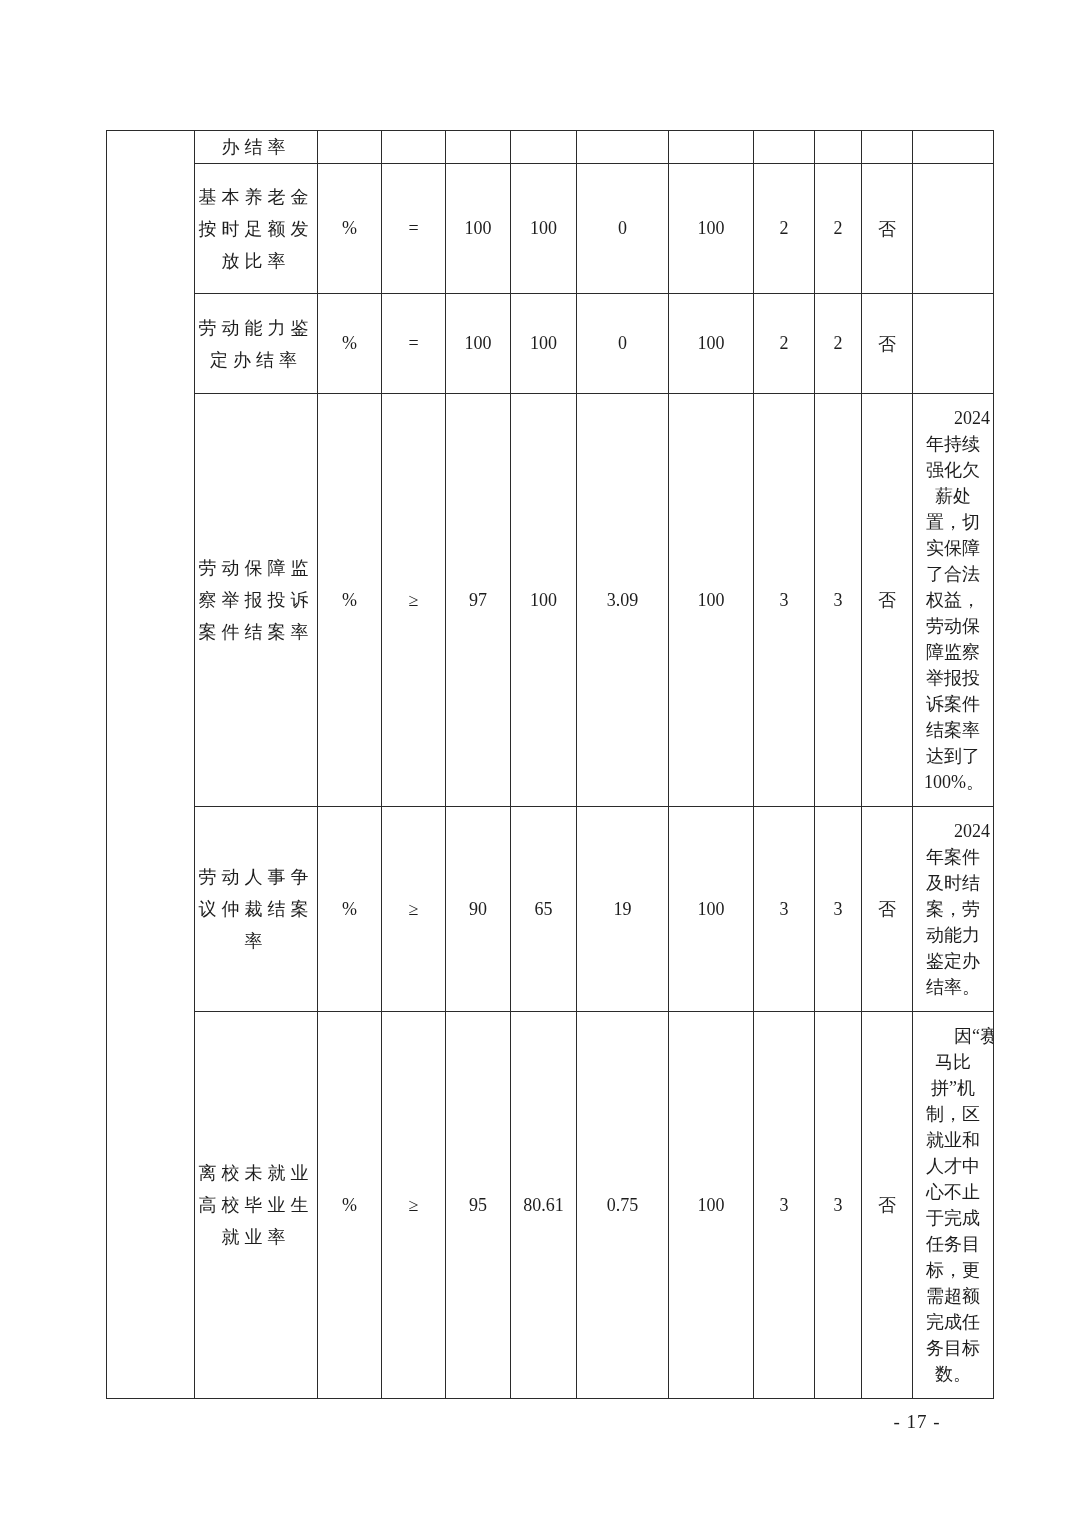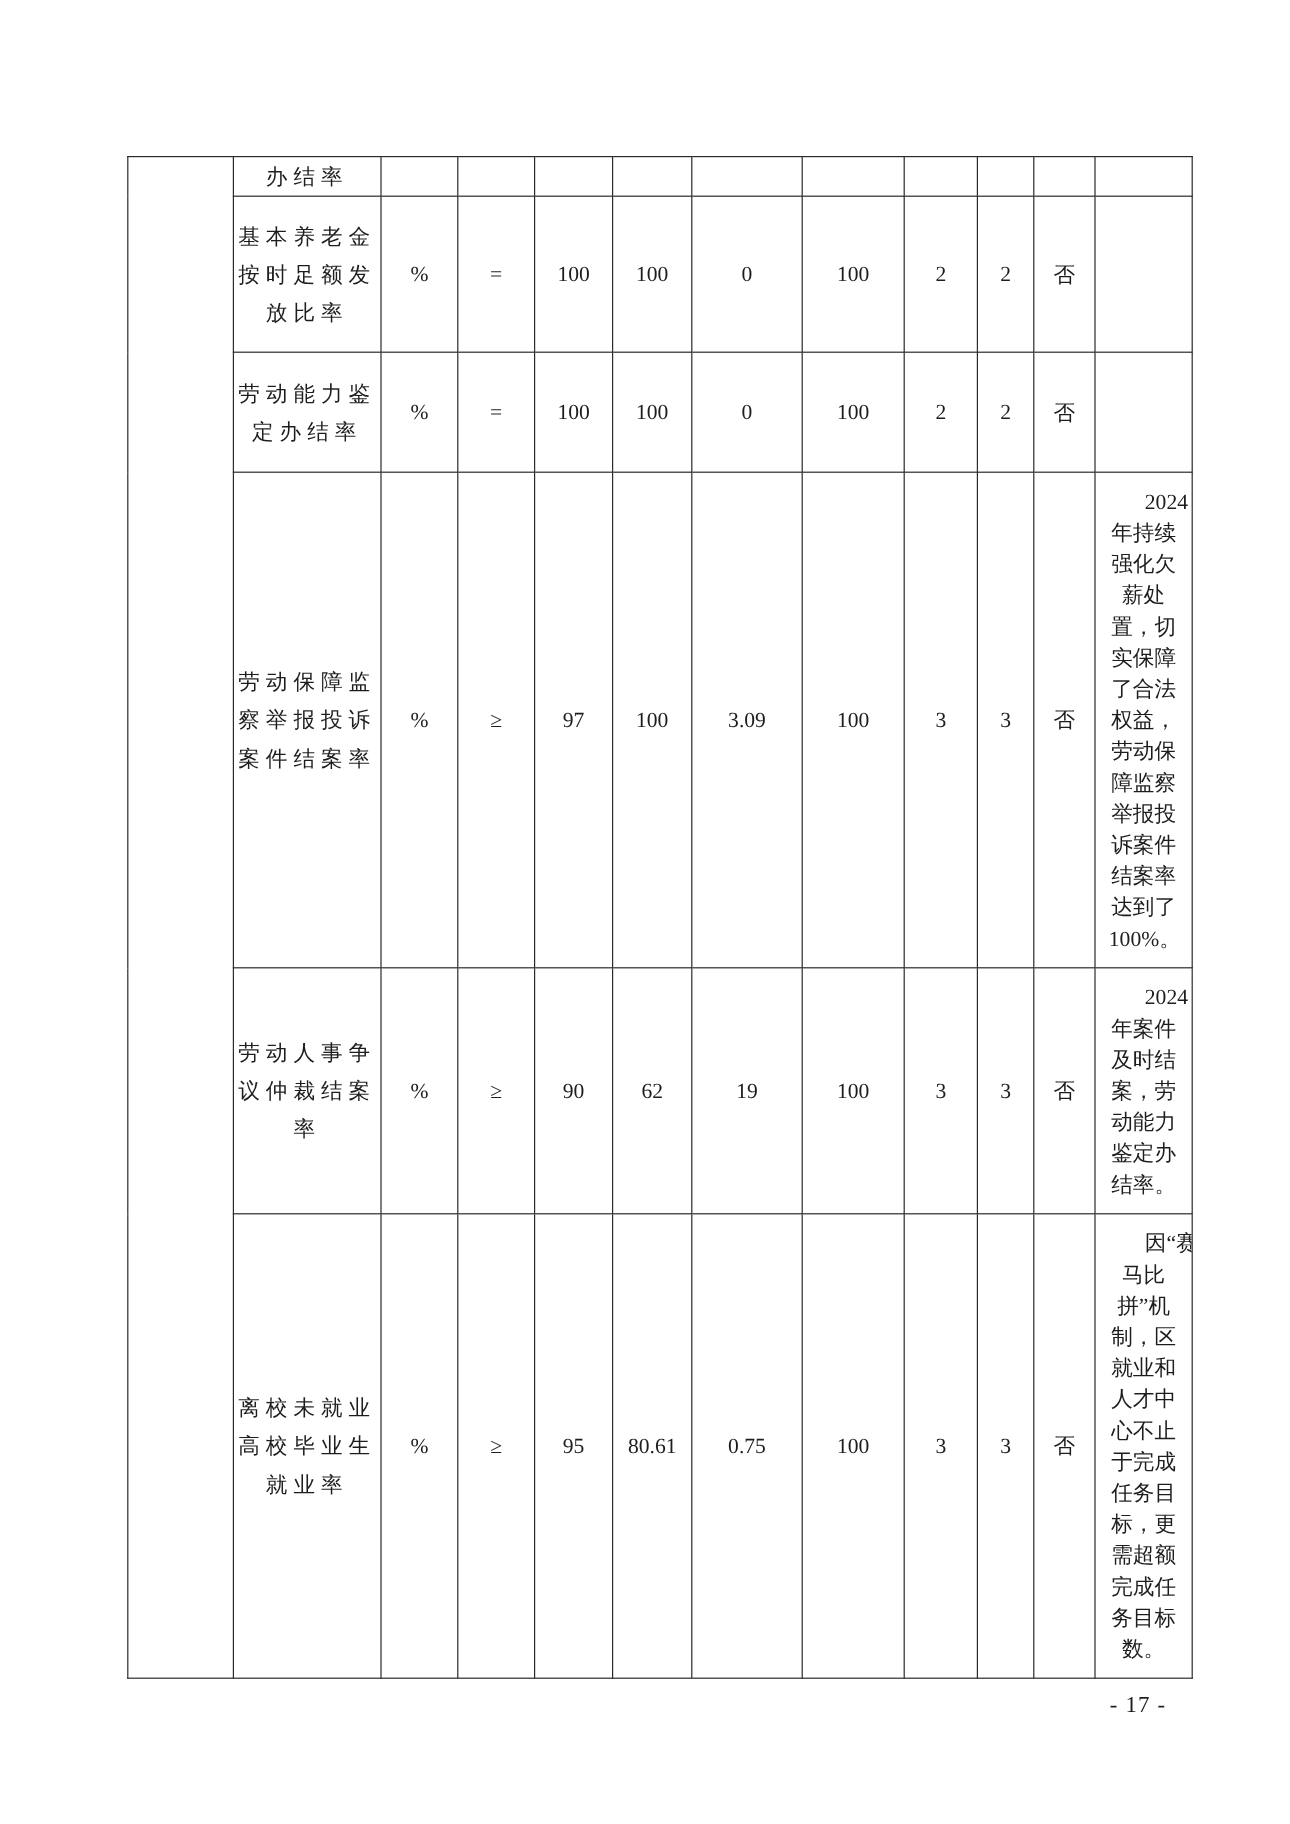--- a/index.html
+++ b/index.html
@@ -46,21 +46,21 @@
   tr.r3 { height: 100px; }
   tr.r4 { height: 412px; }
   tr.r5 { height: 183px; }
   tr.r6 { height: 385px; }
   .pageno {
     position: absolute;
     left: 862px; top: 1411px;
     width: 110px;
     font-size: 19px;
     letter-spacing: 1px;
-    text-align: right;
+    text-align: center;
     color: #1d1d1d;
   }
 </style>
 </head>
 <body>
 
 <table class="perf">
   <colgroup>
     <col style="width:88px">
       <col style="width:123px">
@@ -135,21 +135,21 @@
     <td>否</td>
     <td class="reason">
           <p class="para">2024年持续强化欠薪处置，切实保障了合法权益，劳动保障监察举报投诉案件结案率达到了100%。</p>
         </td>
   </tr>
   <tr class="r5">
     <td class="name">劳动人事争议仲裁结案率</td>
     <td>%</td>
     <td>≥</td>
     <td>90</td>
-    <td>62</td>
+    <td>65</td>
     <td>19</td>
     <td>100</td>
     <td>3</td>
     <td>3</td>
     <td>否</td>
     <td class="reason">
           <p class="para">2024年案件及时结案，劳动能力鉴定办结率。</p>
         </td>
   </tr>
   <tr class="r6">

